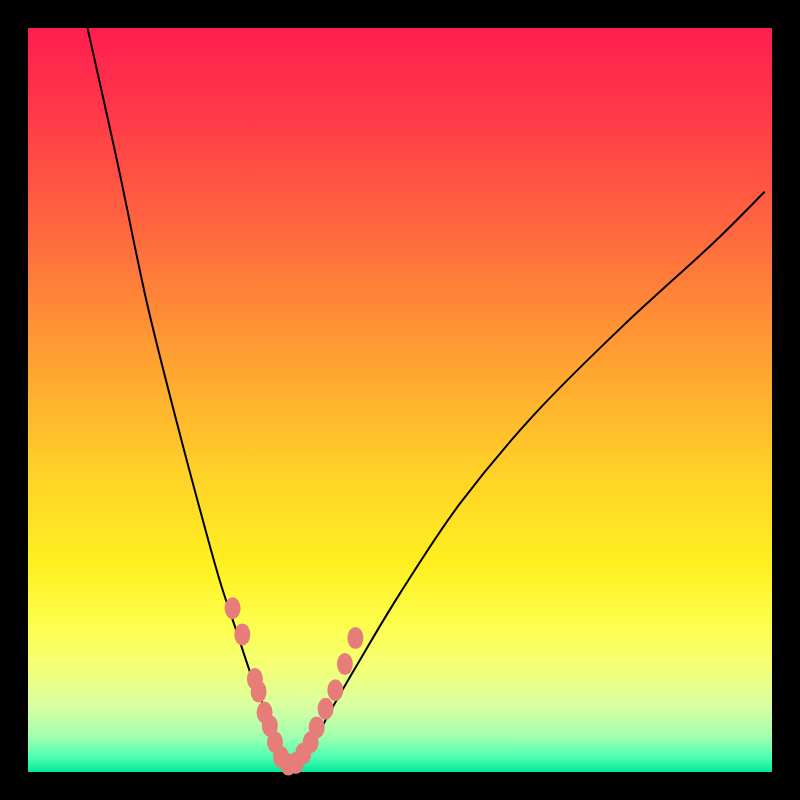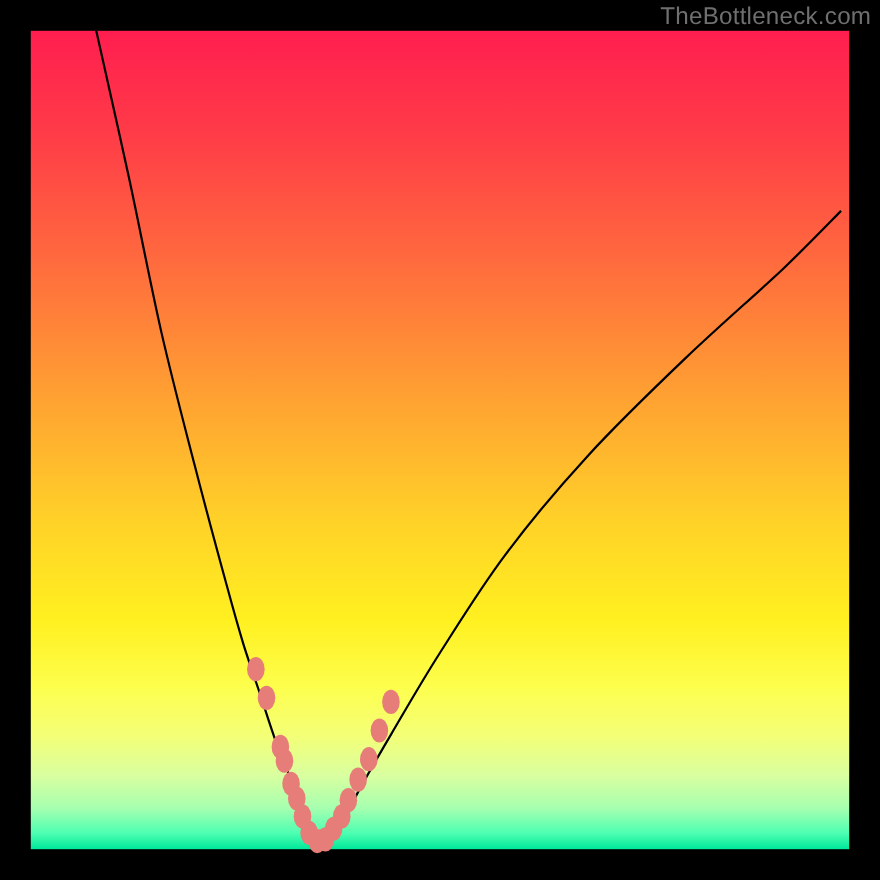--- a/index.html
+++ b/index.html
@@ -90,14 +90,13 @@
           <ellipse cx="275.3" cy="725.4" rx="8" ry="11" class="marker"></ellipse>
           <ellipse cx="282.7" cy="714.2" rx="8" ry="11" class="marker"></ellipse>
           <ellipse cx="288.7" cy="699.4" rx="8" ry="11" class="marker"></ellipse>
           <ellipse cx="297.6" cy="680.8" rx="8" ry="11" class="marker"></ellipse>
           <ellipse cx="307.3" cy="662.2" rx="8" ry="11" class="marker"></ellipse>
           <ellipse cx="316.9" cy="636.1" rx="8" ry="11" class="marker"></ellipse>
           <ellipse cx="327.4" cy="610.1" rx="8" ry="11" class="marker"></ellipse>
         </g>
     </svg>
   </div>
-  <div class="watermark">TheBottleneck.com</div>
 </div>
 
 </body></html>

